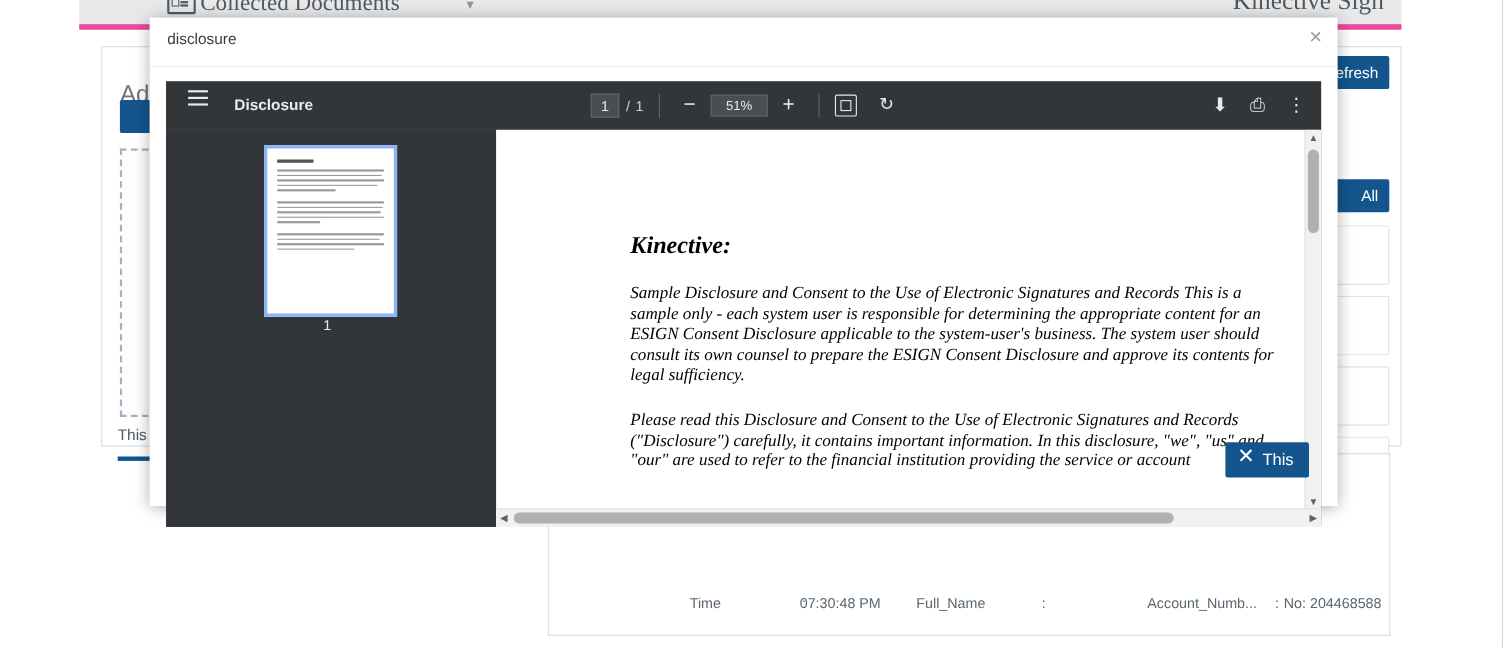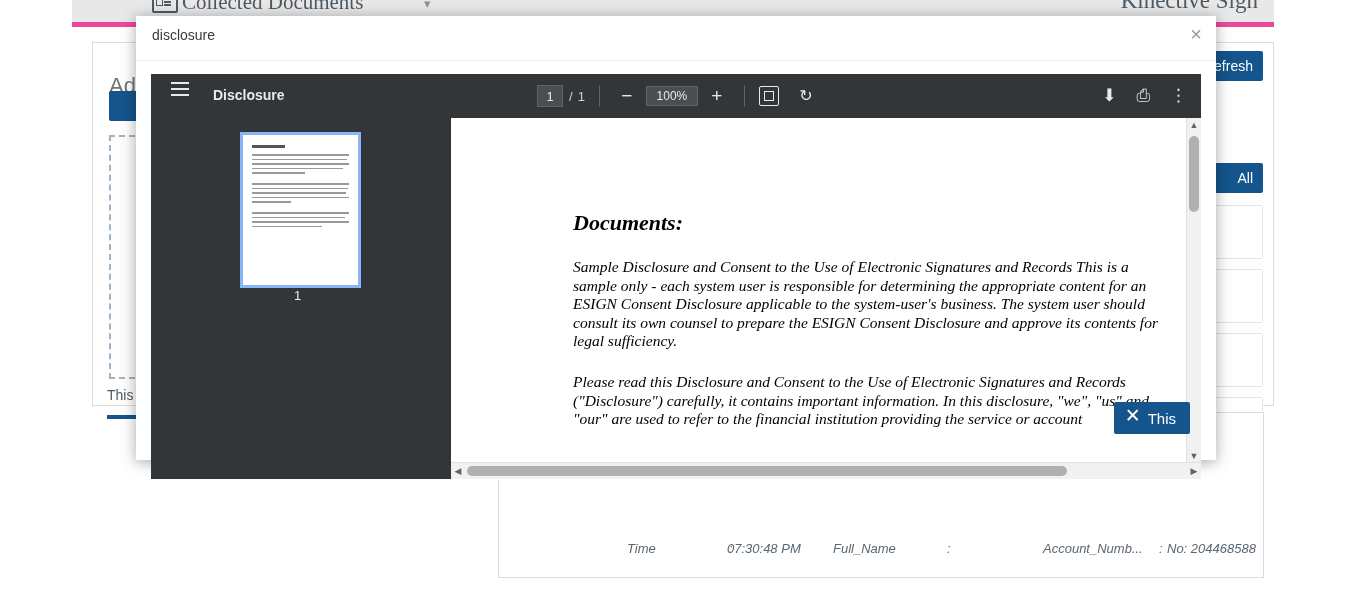--- a/index.html
+++ b/index.html
@@ -204,21 +204,20 @@
     position: absolute;
     left: 0;
     top: 128px;
     width: 100%;
     font-size: 13px;
     color: #5a6670;
   }
   .bg-cell {
     position: absolute;
     white-space: nowrap;
-    font-style: italic;
   }
 
   
   .modal-backdrop {
     position: absolute;
     inset: 0;
     background: rgba(0,0,0,0.0);
   }
   .modal {
     position: absolute;
@@ -634,21 +633,21 @@
     <div class="pdf-toolbar">
       <span class="hamburger"></span>
       <span class="pdf-doc-title">Disclosure</span>
 
       <div class="pdf-center">
         <input class="page-input" value="1" style="">
         <span class="page-sep">/</span>
         <span class="page-total">1</span>
         <span class="tb-divider"></span>
         <span class="tb-btn">−</span>
-        <span class="zoom-box">100%</span>
+        <span class="zoom-box">51%</span>
         <span class="tb-btn">+</span>
         <span class="tb-divider"></span>
         <span class="icon-btn-sq"></span>
         <span class="icon-rotate">↻</span>
       </div>
 
       <div class="pdf-right">
         <span class="ico">⬇</span>
         <span class="ico">⎙</span>
         <span class="ico">⋮</span>
@@ -675,21 +674,21 @@
             <div class="thumb-line" style="width:96%"></div>
             <div class="thumb-line" style="width:100%"></div>
             <div class="thumb-line" style="width:72%"></div>
           </div>
         </div>
         <div class="thumb-label">1</div>
       </div>
 
       <div class="page-pane">
         <div class="doc-content">
-          <div class="doc-h1">Documents:</div>
+          <div class="doc-h1">Kinective:</div>
           <div class="doc-p">Sample Disclosure and Consent to the Use of Electronic Signatures and Records This is a sample only - each system user is responsible for determining the appropriate content for an ESIGN Consent Disclosure applicable to the system-user's business. The system user should consult its own counsel to prepare the ESIGN Consent Disclosure and approve its contents for legal sufficiency.</div>
           <div class="doc-p">Please read this Disclosure and Consent to the Use of Electronic Signatures and Records ("Disclosure") carefully, it contains important information. In this disclosure, "we", "us" and "our" are used to refer to the financial institution providing the service or account</div>
         </div>
 
         <div class="vscroll">
           <div class="vscroll-up">▲</div>
           <div class="vscroll-thumb"></div>
           <div class="vscroll-down">▼</div>
         </div>
       </div>

